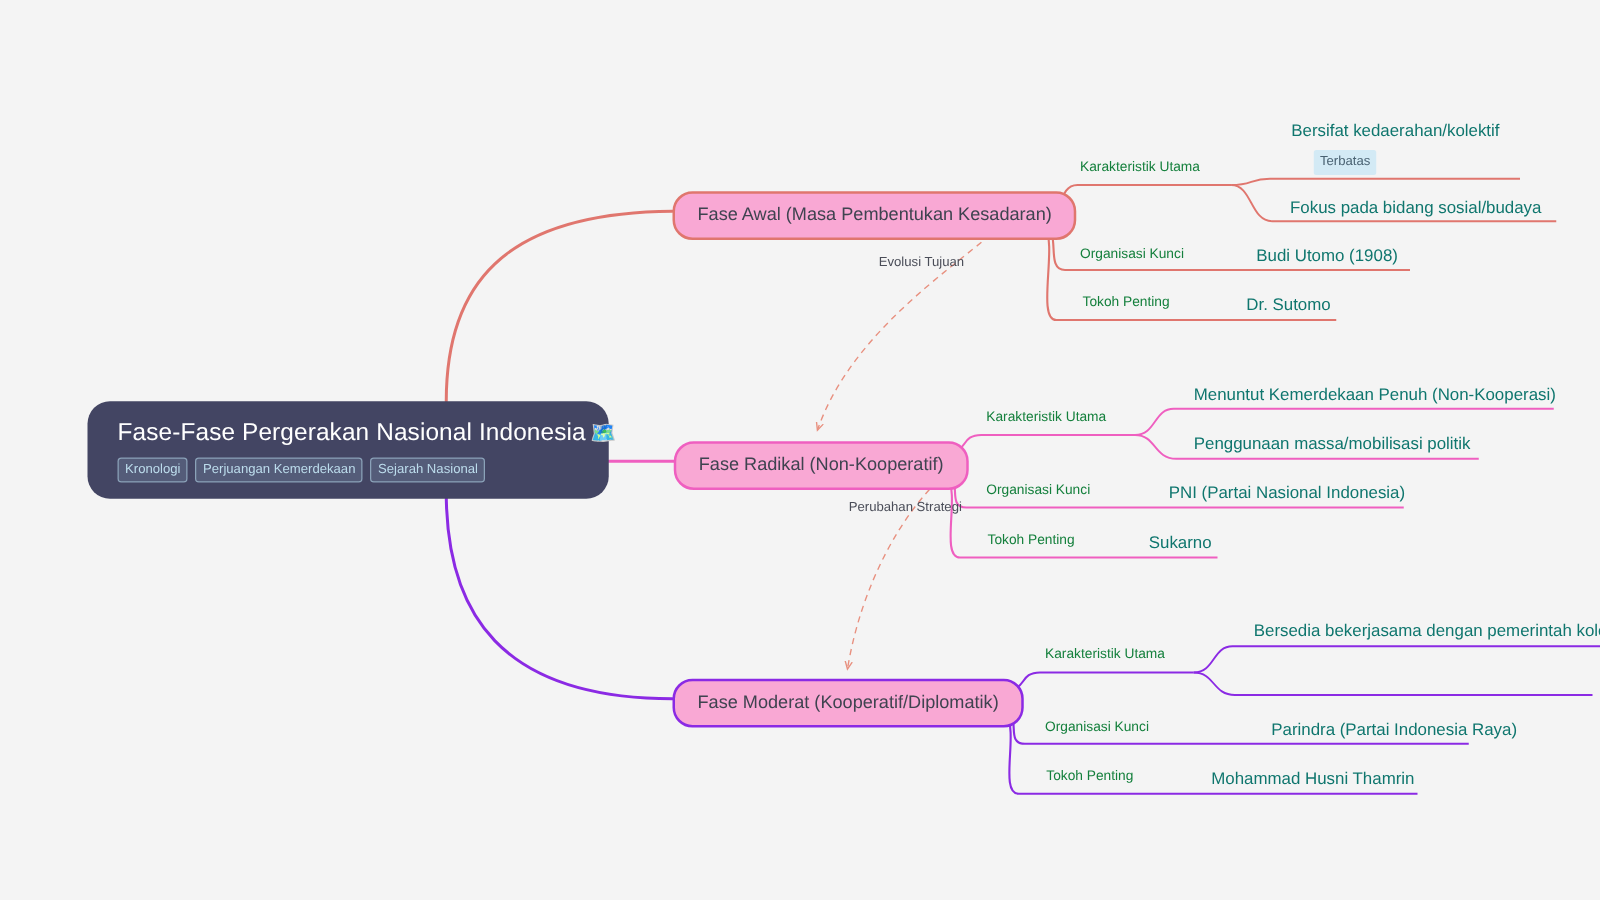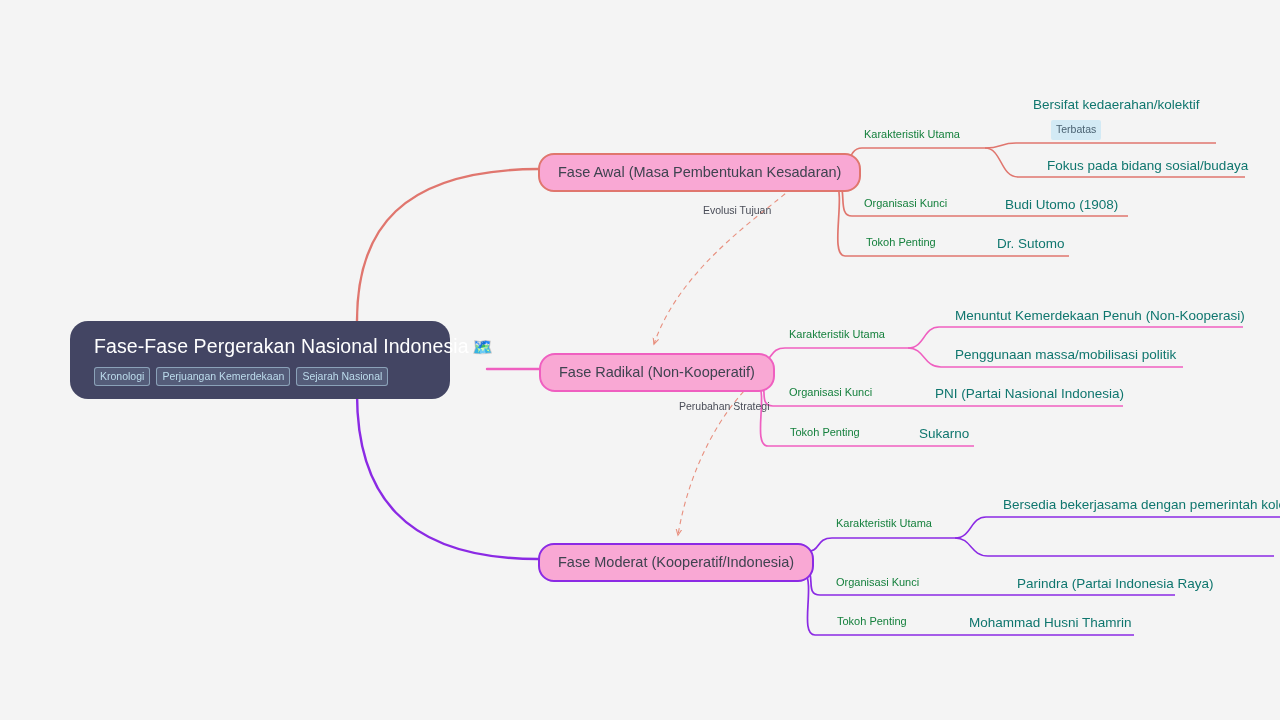--- a/index.html
+++ b/index.html
@@ -22,21 +22,21 @@
     width: 1280px;
     height: 720px;
     pointer-events: none;
   }
 
   
   .root-node {
     position: absolute;
     left: 70px;
     top: 321px;
-    width: 380px;
+    width: 417px;
     box-sizing: border-box;
     background: #434563;
     border-radius: 18px;
     padding: 14px 22px 13px 24px;
   }
   .root-title {
     color: #ffffff;
     font-size: 19.5px;
     font-weight: 400;
     letter-spacing: 0.1px;
@@ -168,41 +168,41 @@
       <span class="root-tag">Perjuangan Kemerdekaan</span>
       <span class="root-tag">Sejarah Nasional</span>
     </div>
   </div>
 
   <div class="phase-node" style="left:538px; top:153px;">Fase Awal (Masa Pembentukan Kesadaran)</div>
 
   <div class="cat-label" style="left:864px; top:128px;">Karakteristik Utama</div>
   <div class="leaf-label" style="left:1033px; top:97px;">Bersifat kedaerahan/kolektif</div>
   <div class="leaf-tag" style="left:1032px; top:120px;margin-left:19px;">Terbatas</div>
-  <div class="leaf-label" style="left:1032px; top:158px;margin-left:15px;">Fokus pada bidang sosial/budaya</div>
+  <div class="leaf-label" style="left:1032px; top:158px;">Fokus pada bidang sosial/budaya</div>
 
   <div class="cat-label" style="left:864px; top:197px;">Organisasi Kunci</div>
   <div class="leaf-label" style="left:1005px; top:197px;">Budi Utomo (1908)</div>
 
   <div class="cat-label" style="left:866px; top:236px;">Tokoh Penting</div>
   <div class="leaf-label" style="left:997px; top:236px;">Dr. Sutomo</div>
 
   <div class="phase-node pink" style="left:539px; top:353px;">Fase Radikal (Non-Kooperatif)</div>
 
   <div class="cat-label" style="left:789px; top:328px;">Karakteristik Utama</div>
   <div class="leaf-label" style="left:955px; top:308px;">Menuntut Kemerdekaan Penuh (Non-Kooperasi)</div>
   <div class="leaf-label" style="left:955px; top:347px;text-align:right;">Penggunaan massa/mobilisasi politik</div>
 
   <div class="cat-label" style="left:789px; top:386px;">Organisasi Kunci</div>
   <div class="leaf-label" style="left:935px; top:386px;">PNI (Partai Nasional Indonesia)</div>
 
   <div class="cat-label" style="left:790px; top:426px;">Tokoh Penting</div>
   <div class="leaf-label" style="left:919px; top:426px;">Sukarno</div>
 
-  <div class="phase-node purple" style="left:538px; top:543px;">Fase Moderat (Kooperatif/Indonesia)</div>
+  <div class="phase-node purple" style="left:538px; top:543px;">Fase Moderat (Kooperatif/Diplomatik)</div>
 
   <div class="cat-label" style="left:836px; top:517px;">Karakteristik Utama</div>
   <div class="leaf-label" style="left:1003px; top:497px;">Bersedia bekerjasama dengan pemerintah kolonial</div>
 
   <div class="cat-label" style="left:836px; top:576px;">Organisasi Kunci</div>
   <div class="leaf-label" style="left:1017px; top:576px;">Parindra (Partai Indonesia Raya)</div>
 
   <div class="cat-label" style="left:837px; top:615px;">Tokoh Penting</div>
   <div class="leaf-label" style="left:969px; top:615px;">Mohammad Husni Thamrin</div>
 

